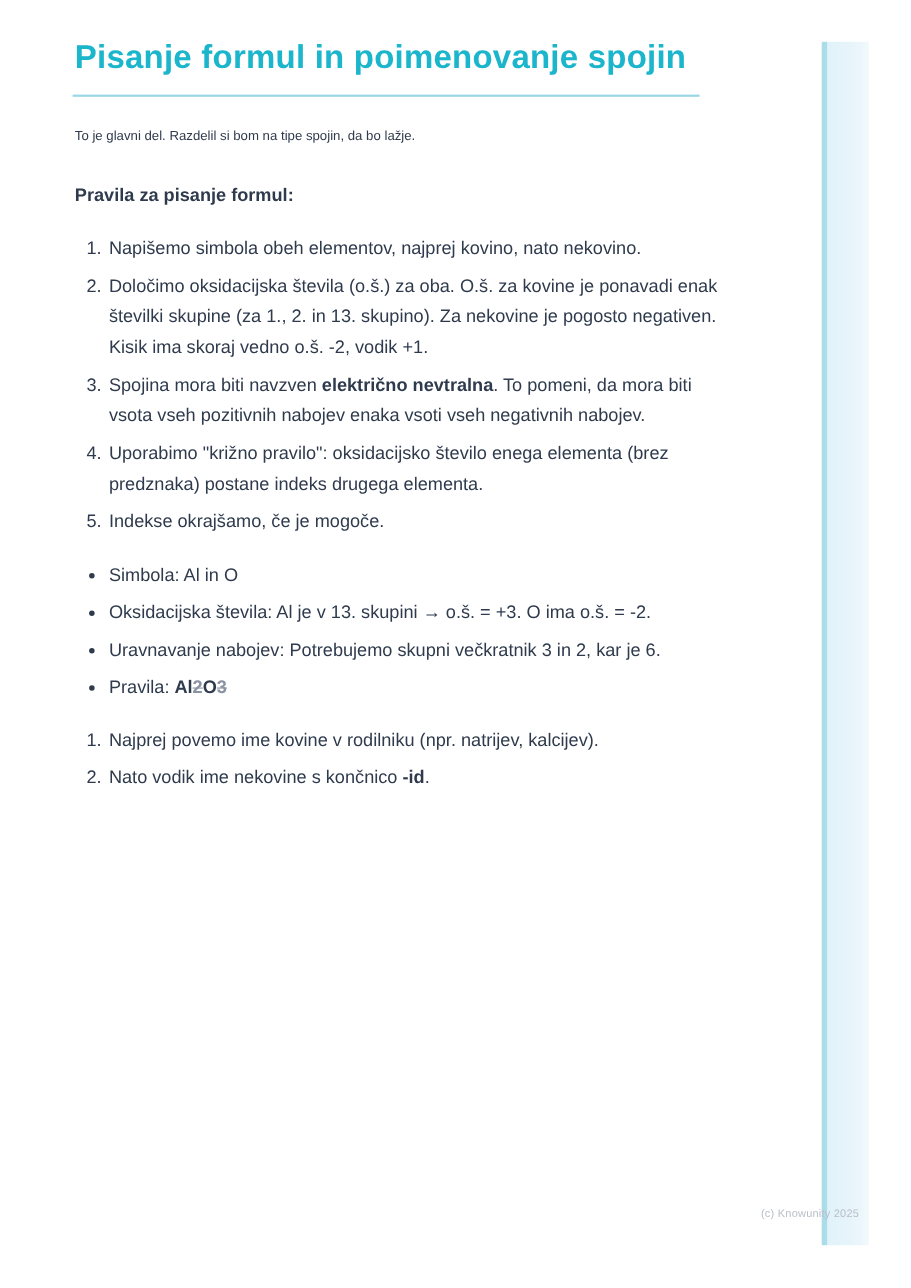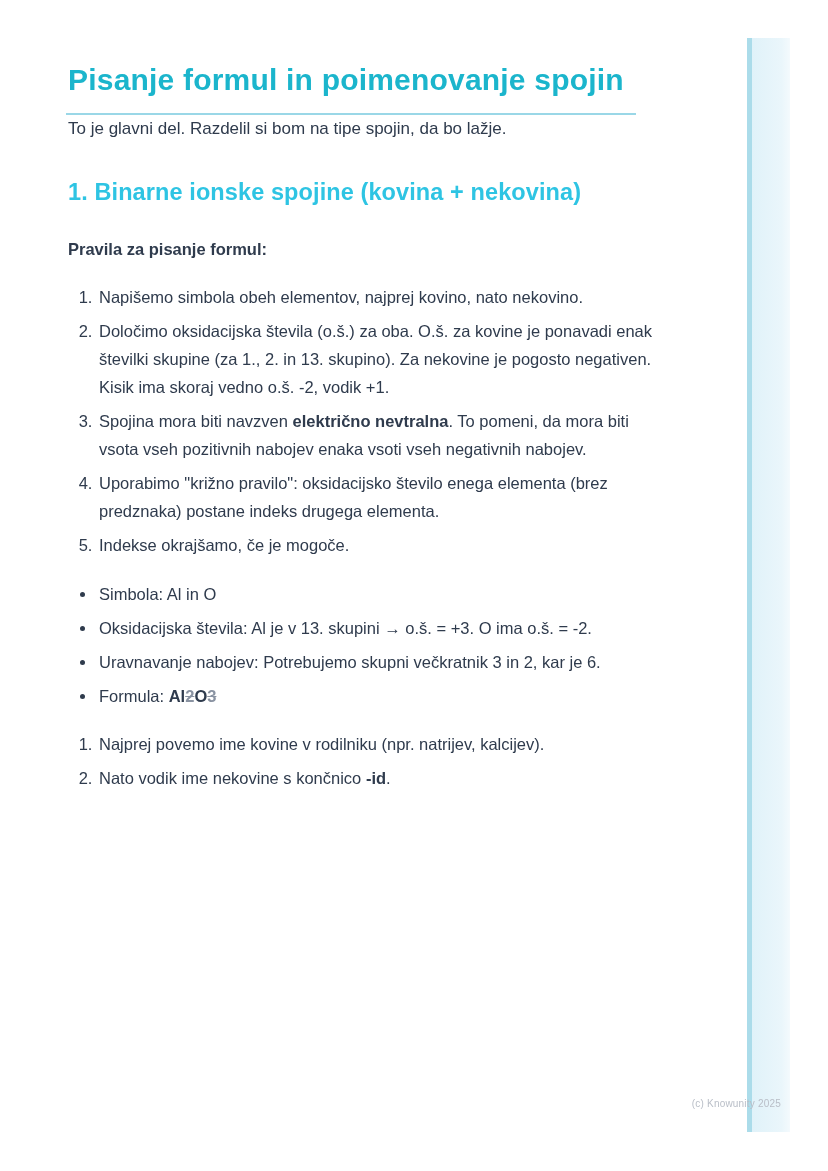--- a/index.html
+++ b/index.html
@@ -6,35 +6,35 @@
   body{
     width:828px;height:1171px;position:relative;overflow:hidden;
     background:#ffffff;color:#2F3B4D;
     font-family:"Liberation Sans","DejaVu Sans",sans-serif;
   }
   .edge-strip{
     position:absolute;left:747px;top:38px;width:38px;height:1094px;
     background:linear-gradient(90deg,#E0F2F9 0%,#EAF6FB 78%,#F4FAFD 100%);
     border-left:5px solid #ABDCEA;
   }
-  .content{position:absolute;left:68px;top:60px;width:594px;}
+  .content{position:absolute;left:68px;top:33px;width:594px;}
   h1{
     margin:0;font-size:30px;line-height:39px;font-weight:700;
     color:#1BB5CC;letter-spacing:.2px;
   }
   .title-rule{
     border:none;border-top:2px solid #9AD7E7;
     width:570px;margin:14px 0 0 -2px;
   }
   h2{
     margin:35px 0 0 0;font-size:23.5px;line-height:31px;font-weight:700;
     color:#2EC4E3;letter-spacing:.1px;
   }
   p{margin:0;}
-  .body-text{font-size:17px;line-height:27px;}
+  .body-text{font-size:12px;line-height:27px;margin-top:22px;}
   .label{font-size:16.5px;line-height:27px;font-weight:700;margin-top:28px;}
   ol.num-list{
     margin:20px 0 0 0;padding:0 0 0 29px;list-style:decimal;
     font-size:16.5px;line-height:28px;
   }
   ol.num-list>li{margin-bottom:6px;padding-left:2px;}
   ul.bullet-list{
     margin:21px 0 0 0;padding:0 0 0 29px;list-style:disc;
     font-size:16.5px;line-height:28px;
   }
@@ -62,40 +62,39 @@
 
 <div class="edge-strip"></div>
 
 <div class="content">
 
   <h1>Pisanje formul in poimenovanje spojin</h1>
   <hr class="title-rule">
 
   <p class="body-text">To je glavni del. Razdelil si bom na tipe spojin, da bo lažje.</p>
 
-  <h2>1. Binarne ionske spojine (kovina + nekovina)</h2>
 
 
   <p class="label">Pravila za pisanje formul:</p>
 
   <ol class="num-list">
     <li><span>Napišemo simbola obeh elementov, najprej kovino, nato nekovino.</span></li>
     <li><span>Določimo oksidacijska števila (o.š.) za oba. O.š. za kovine je ponavadi enak številki skupine (za 1., 2. in 13. skupino). Za nekovine je pogosto negativen. Kisik ima skoraj vedno o.š. -2, vodik +1.</span></li>
     <li><span>Spojina mora biti navzven </span><strong>električno nevtralna</strong><span>. To pomeni, da mora biti vsota vseh pozitivnih nabojev enaka vsoti vseh negativnih nabojev.</span></li>
     <li><span>Uporabimo "križno pravilo": oksidacijsko število enega elementa (brez predznaka) postane indeks drugega elementa.</span></li>
     <li><span>Indekse okrajšamo, če je mogoče.</span></li>
   </ol>
 
 
   <ul class="bullet-list">
     <li><span>Simbola: Al in O</span></li>
     <li><span>Oksidacijska števila: Al je v 13. skupini → o.š. = +3. O ima o.š. = -2.</span></li>
     <li><span>Uravnavanje nabojev: Potrebujemo skupni večkratnik 3 in 2, kar je 6.</span>
     </li>
-    <li><span>Formula: </span><strong>Al</strong><span class="struck">2</span><strong>O</strong><span class="struck">3</span></li>
+    <li><span>Pravila: </span><strong>Al</strong><span class="struck">2</span><strong>O</strong><span class="struck">3</span></li>
   </ul>
 
 
   <ol class="num-list">
     <li><span>Najprej povemo ime kovine v rodilniku (npr. natrijev, kalcijev).</span></li>
     <li><span>Nato vodik ime nekovine s končnico </span><strong>-id</strong><span>.</span>
     </li>
   </ol>
 
 </div>

